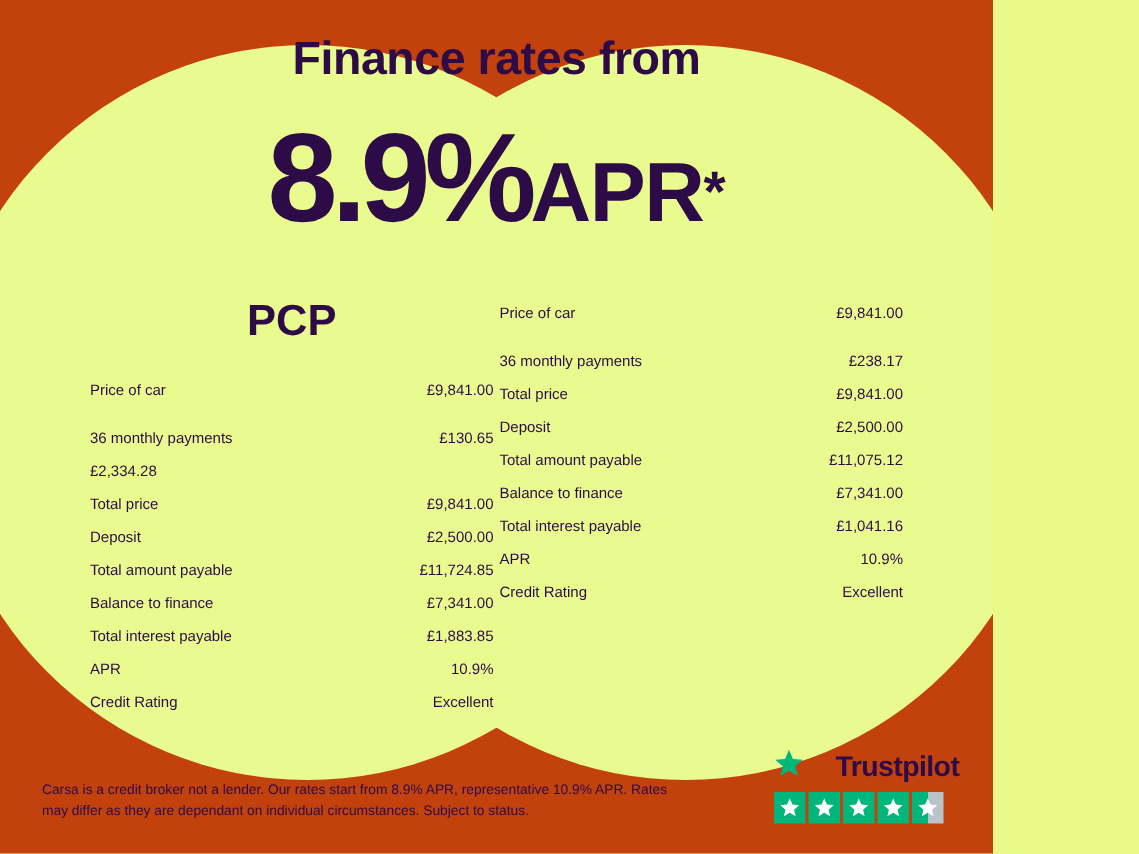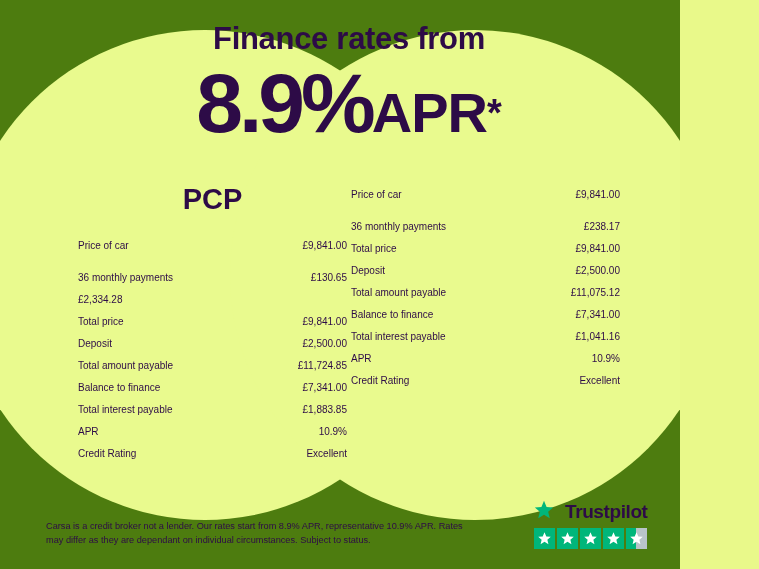--- a/index.html
+++ b/index.html
@@ -10,23 +10,22 @@
     width: 759px;
     height: 569px;
     font-family: "Liberation Sans", sans-serif;
     background: #e9f98a;
     overflow: hidden;
   }
   .canvas {
     position: relative;
     width: 662px;
     height: 569px;
-    background: #4d7c0f;
+    background: #c2410c;
     overflow: hidden;
-    padding-left: 18px;
   }
   
   .blob {
     position: absolute;
     border-radius: 50%;
     background: #e9fa8e;
   }
   .blob-left {
     width: 490px;
     height: 490px;
@@ -52,21 +51,21 @@
     font-weight: bold;
     letter-spacing: -0.3px;
     padding-top: 22px;
     line-height: 1.1;
   }
   .rate-line {
     text-align: center;
     color: #2d0b47;
     font-weight: bold;
     line-height: 1;
-    margin-top: 5px;
+    margin-top: 20px;
     white-space: nowrap;
   }
   .rate-big {
     font-size: 84px;
     letter-spacing: -4px;
     vertical-align: baseline;
   }
   .rate-apr {
     font-size: 56px;
     letter-spacing: -1px;
@@ -127,21 +126,21 @@
   }
   .trustpilot {
     position: absolute;
     right: 26px;
     bottom: 20px;
     width: 120px;
   }
   .tp-head {
     display: flex;
     align-items: center;
-    gap: 11px;
+    gap: 21px;
     color: #2d0b47;
     margin-bottom: 4px;
   }
   .tp-name {
     font-size: 19px;
     font-weight: bold;
     letter-spacing: -0.4px;
   }
   .tp-stars {
     display: flex;

